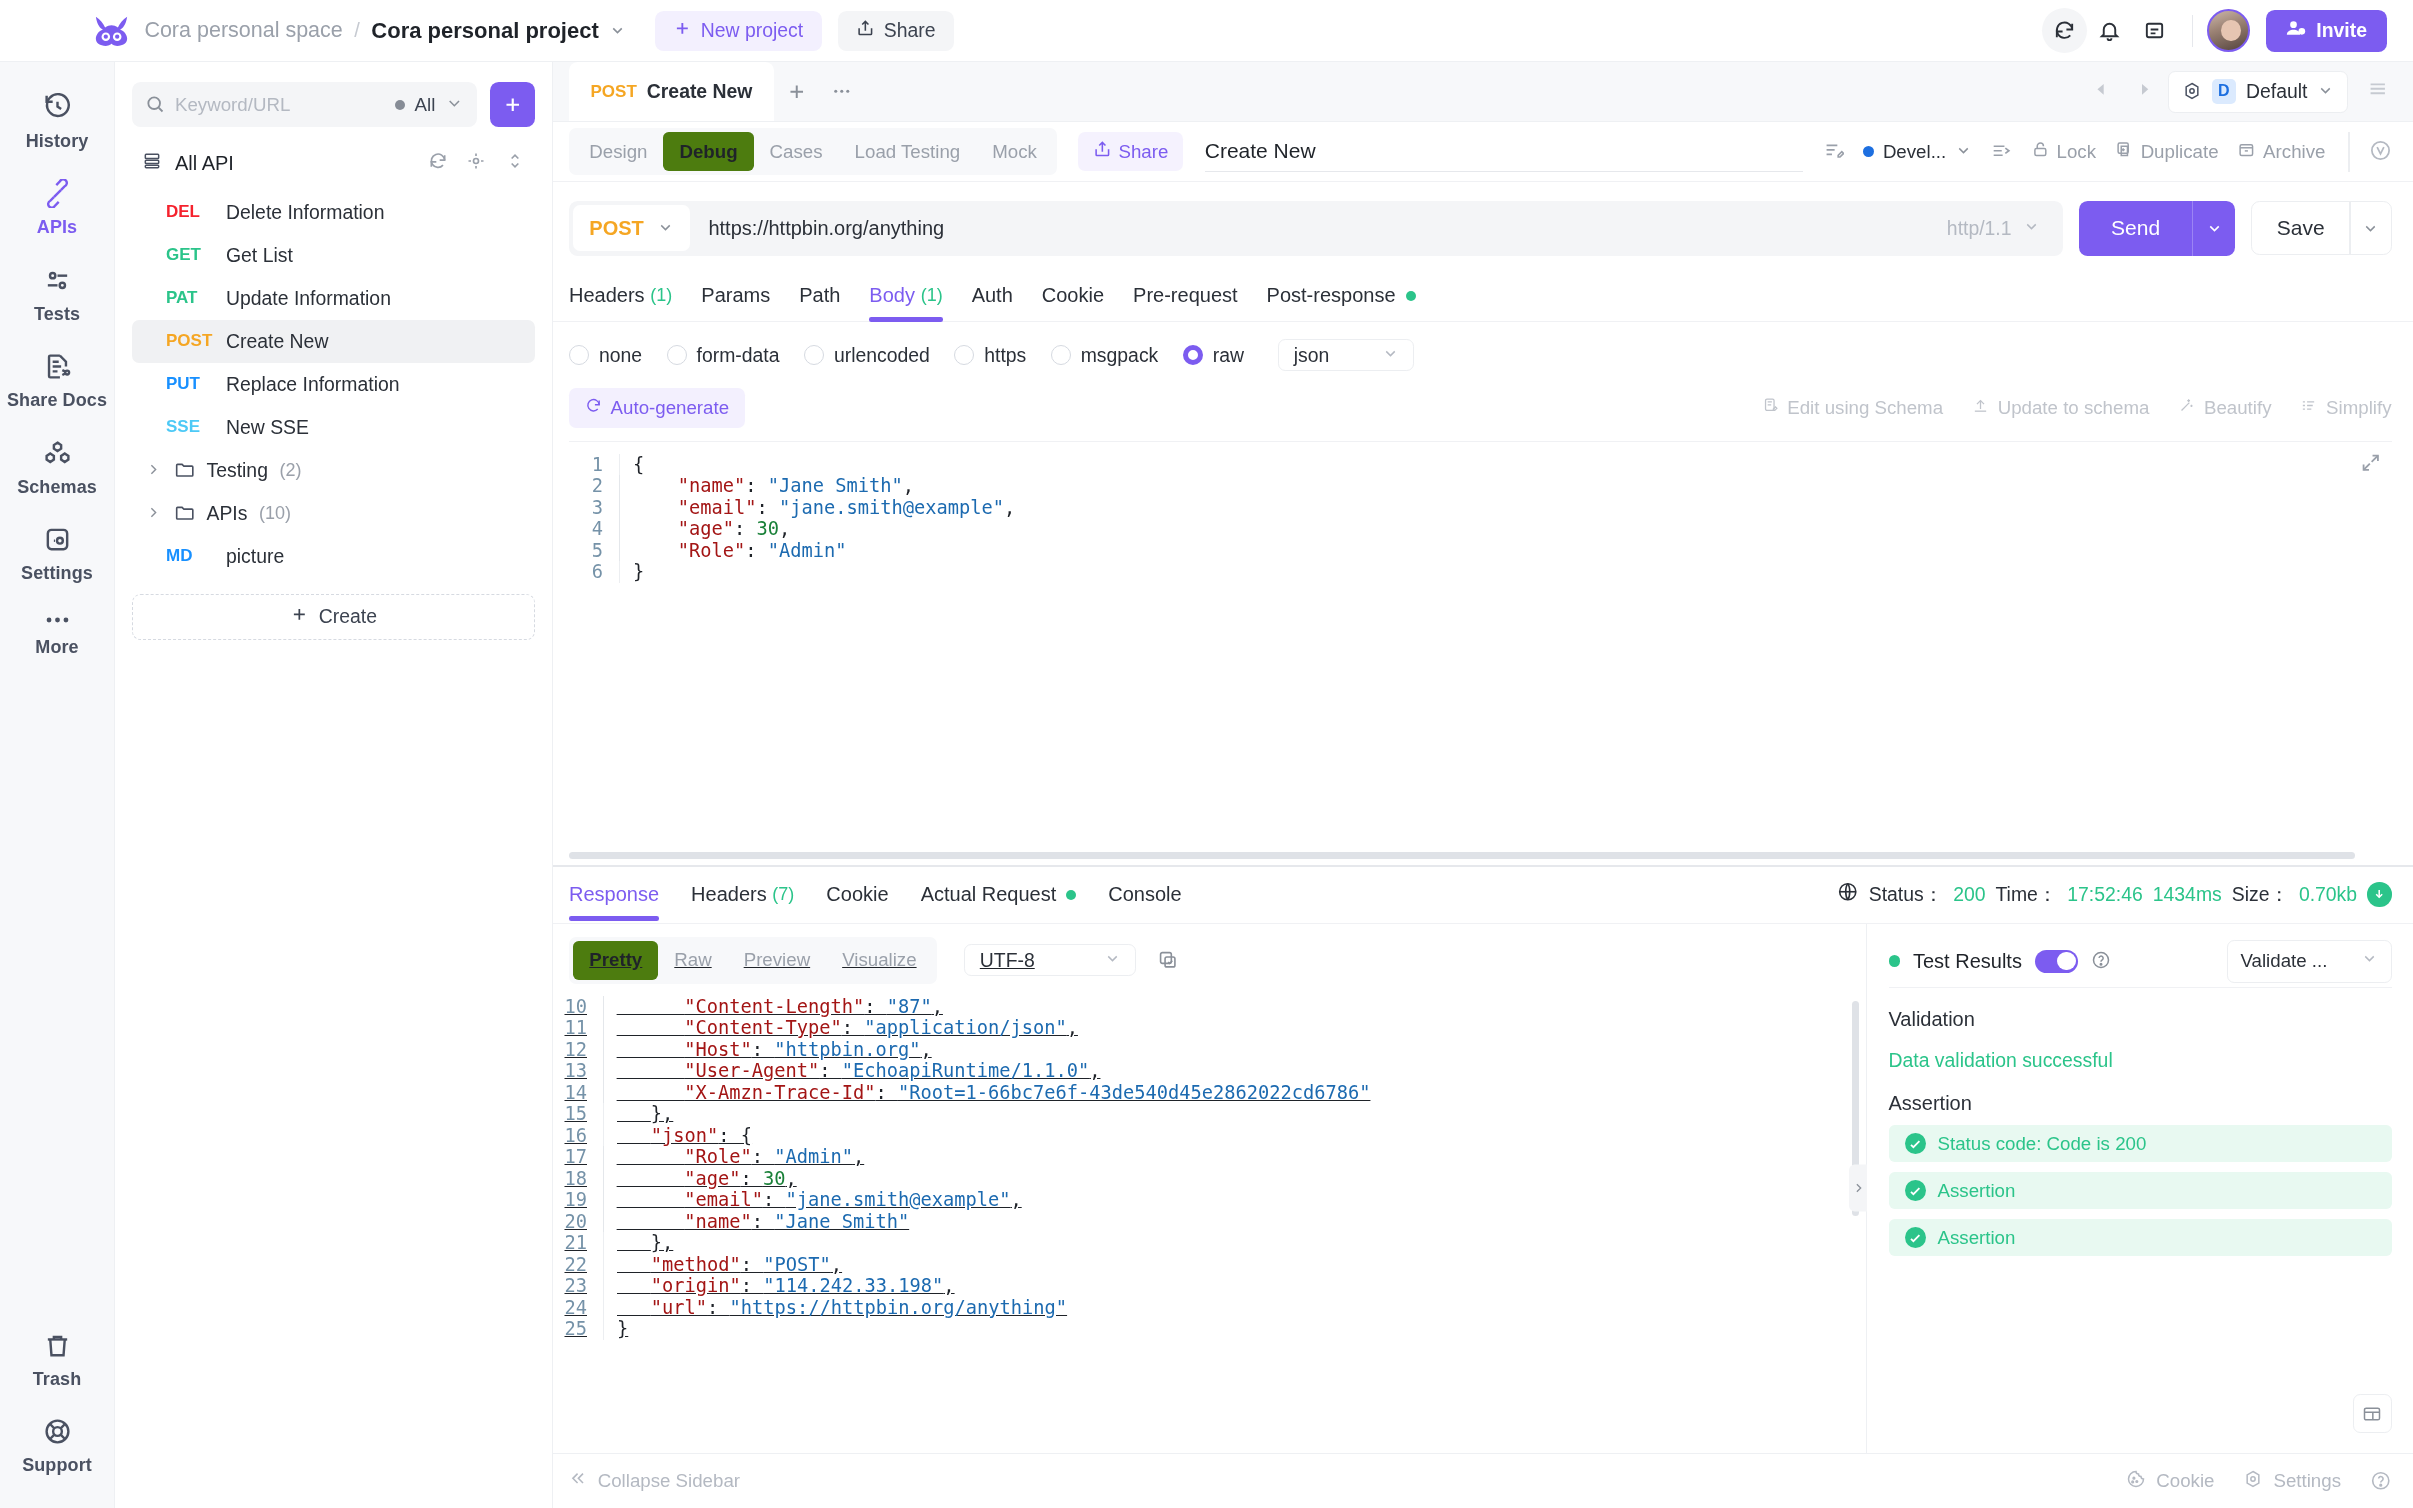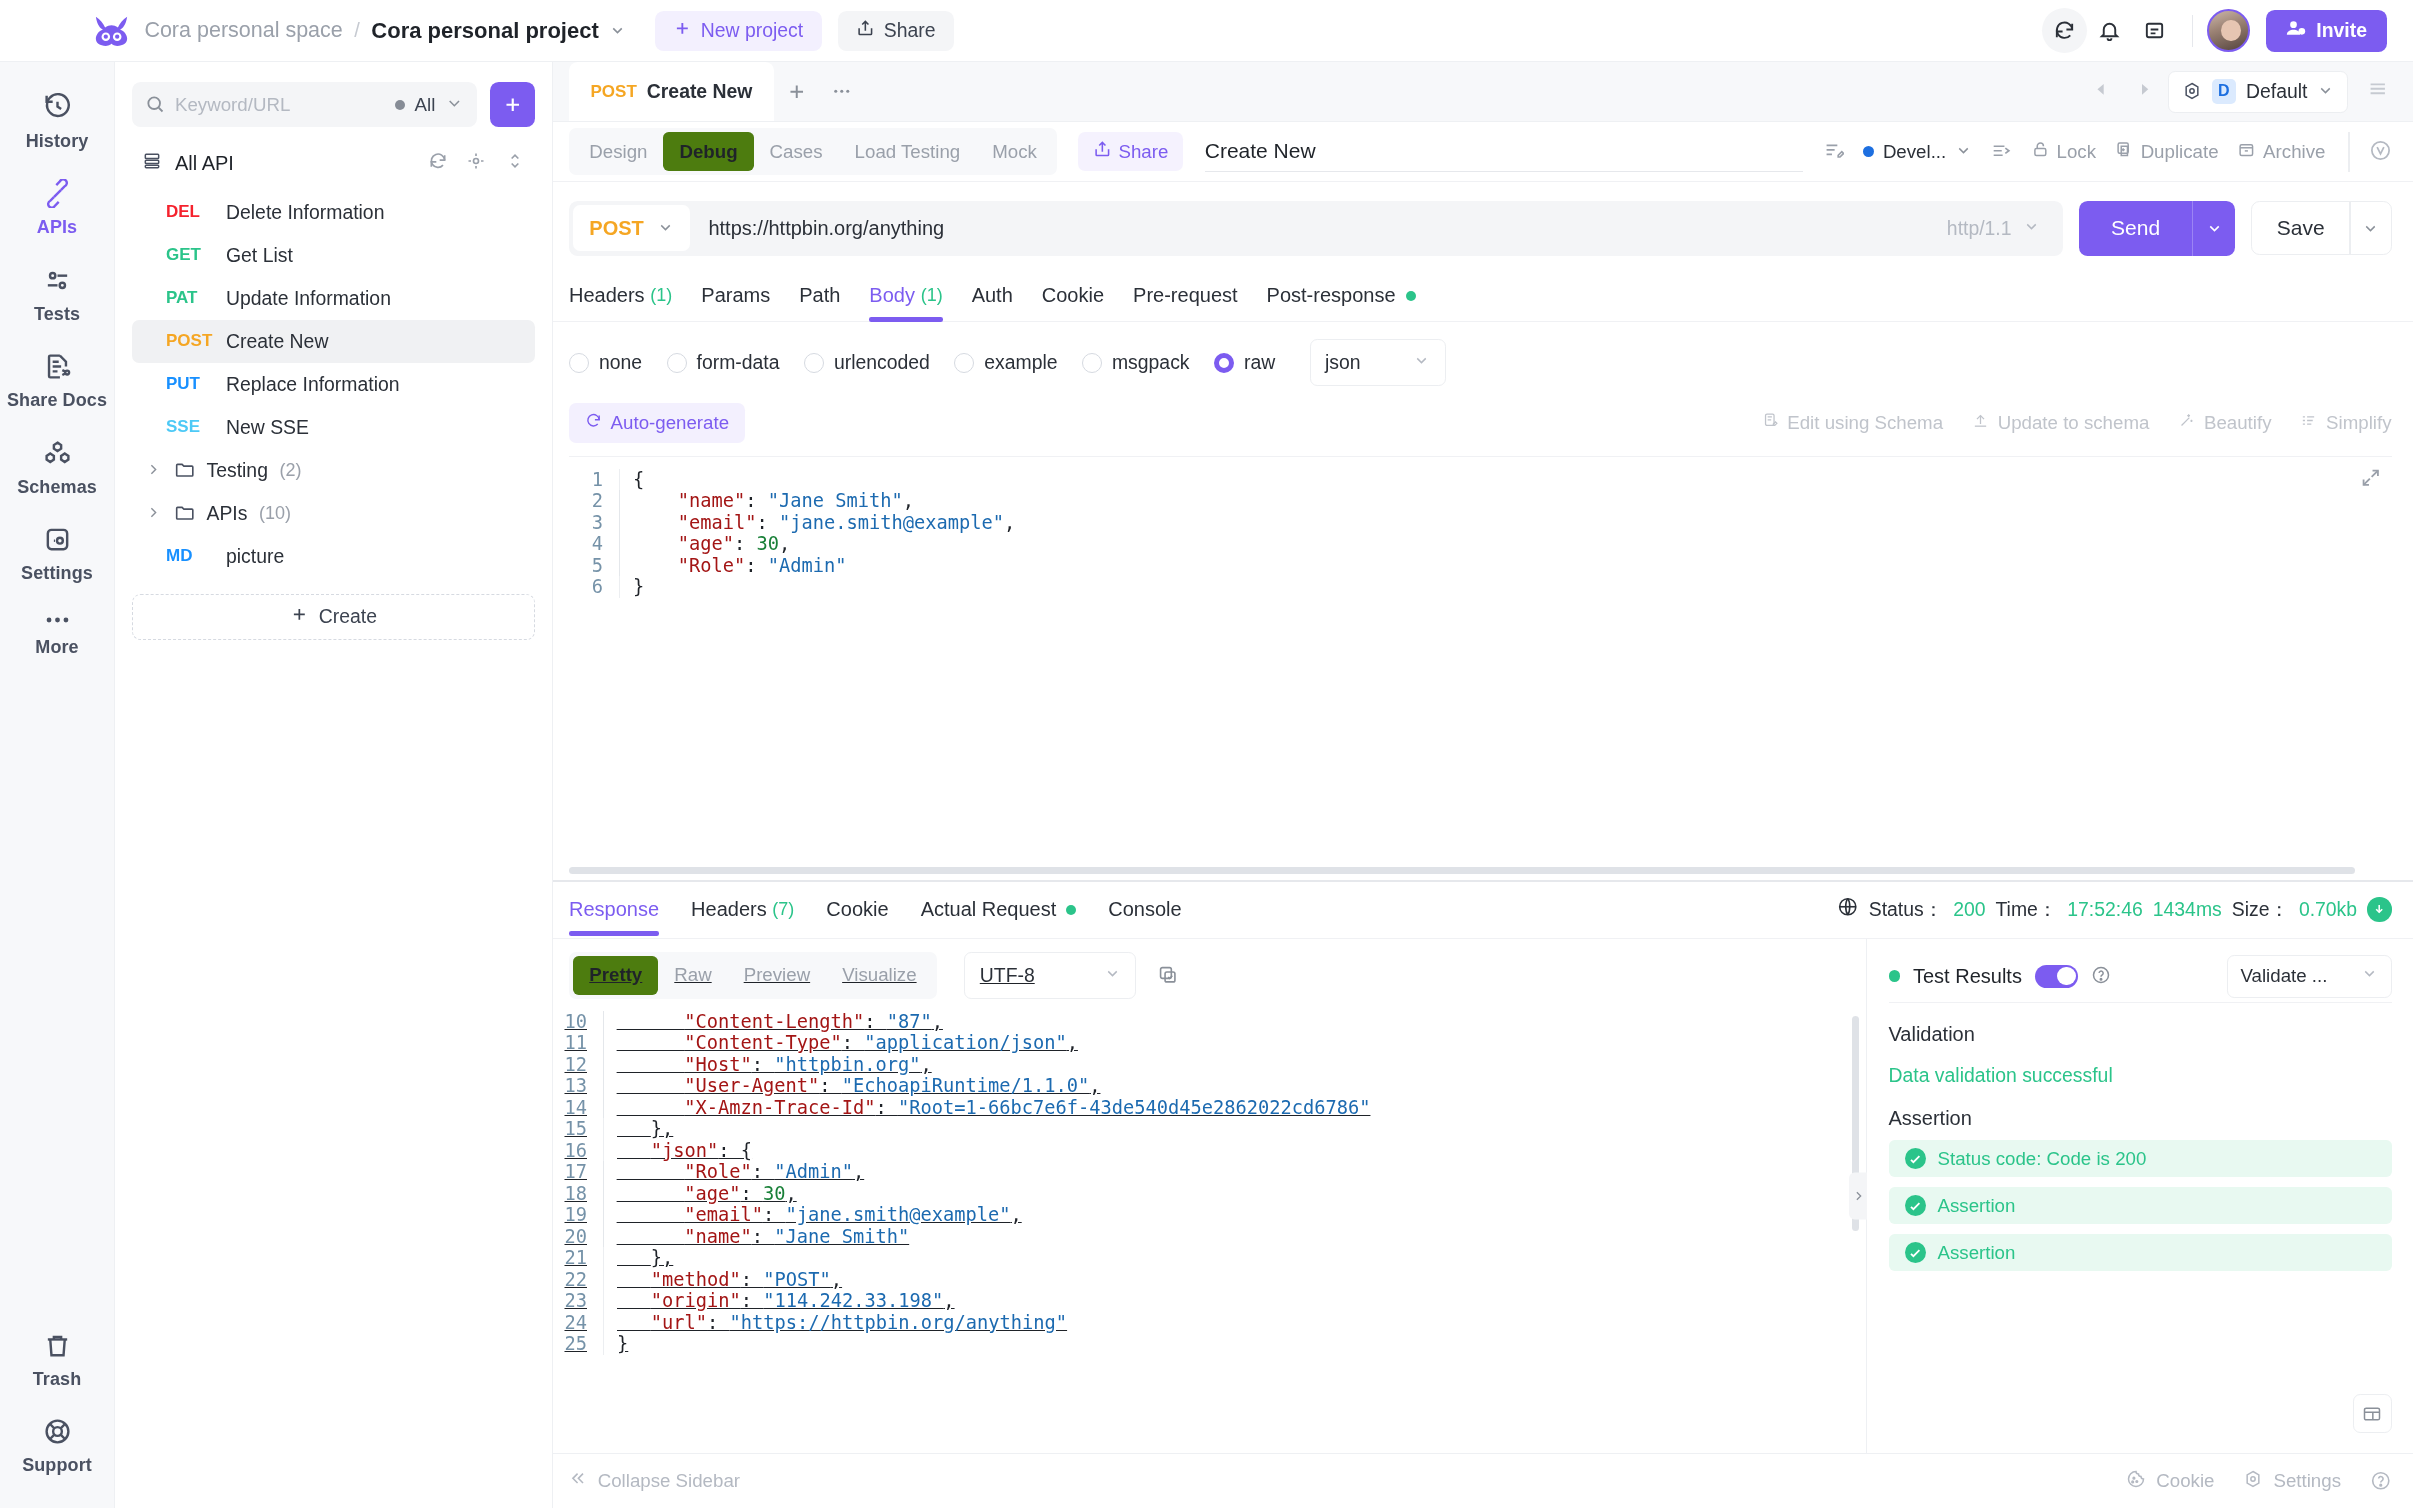--- a/index.html
+++ b/index.html
@@ -211,21 +211,21 @@
   .rtab.on { color: #7c5cf0; }
   .rtab.on::after { content:''; position:absolute; left:0; right:0; bottom:0; height: 4.3px; background:#7c5cf0; border-radius:2.2px;}
   .gdot { width: 10px; height: 10px; border-radius: 50%; background: #2bc48a; margin-left: 4.3px; }
 
   .bodytypes { display: flex; align-items: center; gap: 24.4px; padding: 17px 21.5px 10px 16px; }
   .radio-item { display: flex; align-items: center; gap: 10px; cursor: pointer; }
   .radio { width: 20px; height: 20px; border-radius: 50%; border: 1.4px solid #d6dae1; }
   .radio.on { border: 5.7px solid #7c5cf0; background: #fff; }
   .radio-lbl { font-size: 19.4px; color: #2b3038; }
   .fmt-sel {
-    margin-left: 10px; width: 136px; height: 47px; border: 1.4px solid #eceef1; border-radius: 7.2px;
+    margin-left: 10px; width: 136px; height: 32px; border: 1.4px solid #eceef1; border-radius: 7.2px;
     display: flex; align-items: center; justify-content: space-between; padding: 0 14.4px;
     font-size: 19.4px; color: #2b3038; cursor: pointer;
   }
 
   .edtoolbar { display: flex; align-items: center; padding: 7.2px 21.5px 5.7px 16px; }
   .autogen {
     display: flex; align-items: center; gap: 8.6px; background: #f3f0fe; color: #7c5cf0;
     border-radius: 7.2px; height: 40px; padding: 0 16px; font-size: 18.7px; cursor: pointer;
   }
   .ed-acts { margin-left: auto; display: flex; gap: 29px; }
@@ -770,21 +770,21 @@
         <div class="radio-item">
           <span class="radio"></span>
           <span class="radio-lbl">form-data</span>
         </div>
         <div class="radio-item">
           <span class="radio"></span>
           <span class="radio-lbl">urlencoded</span>
         </div>
         <div class="radio-item">
           <span class="radio"></span>
-          <span class="radio-lbl">example</span>
+          <span class="radio-lbl">https</span>
         </div>
         <div class="radio-item">
           <span class="radio"></span>
           <span class="radio-lbl">msgpack</span>
         </div>
         <div class="radio-item">
           <span class="radio on"></span>
           <span class="radio-lbl">raw</span>
         </div>
         <div class="fmt-sel">

